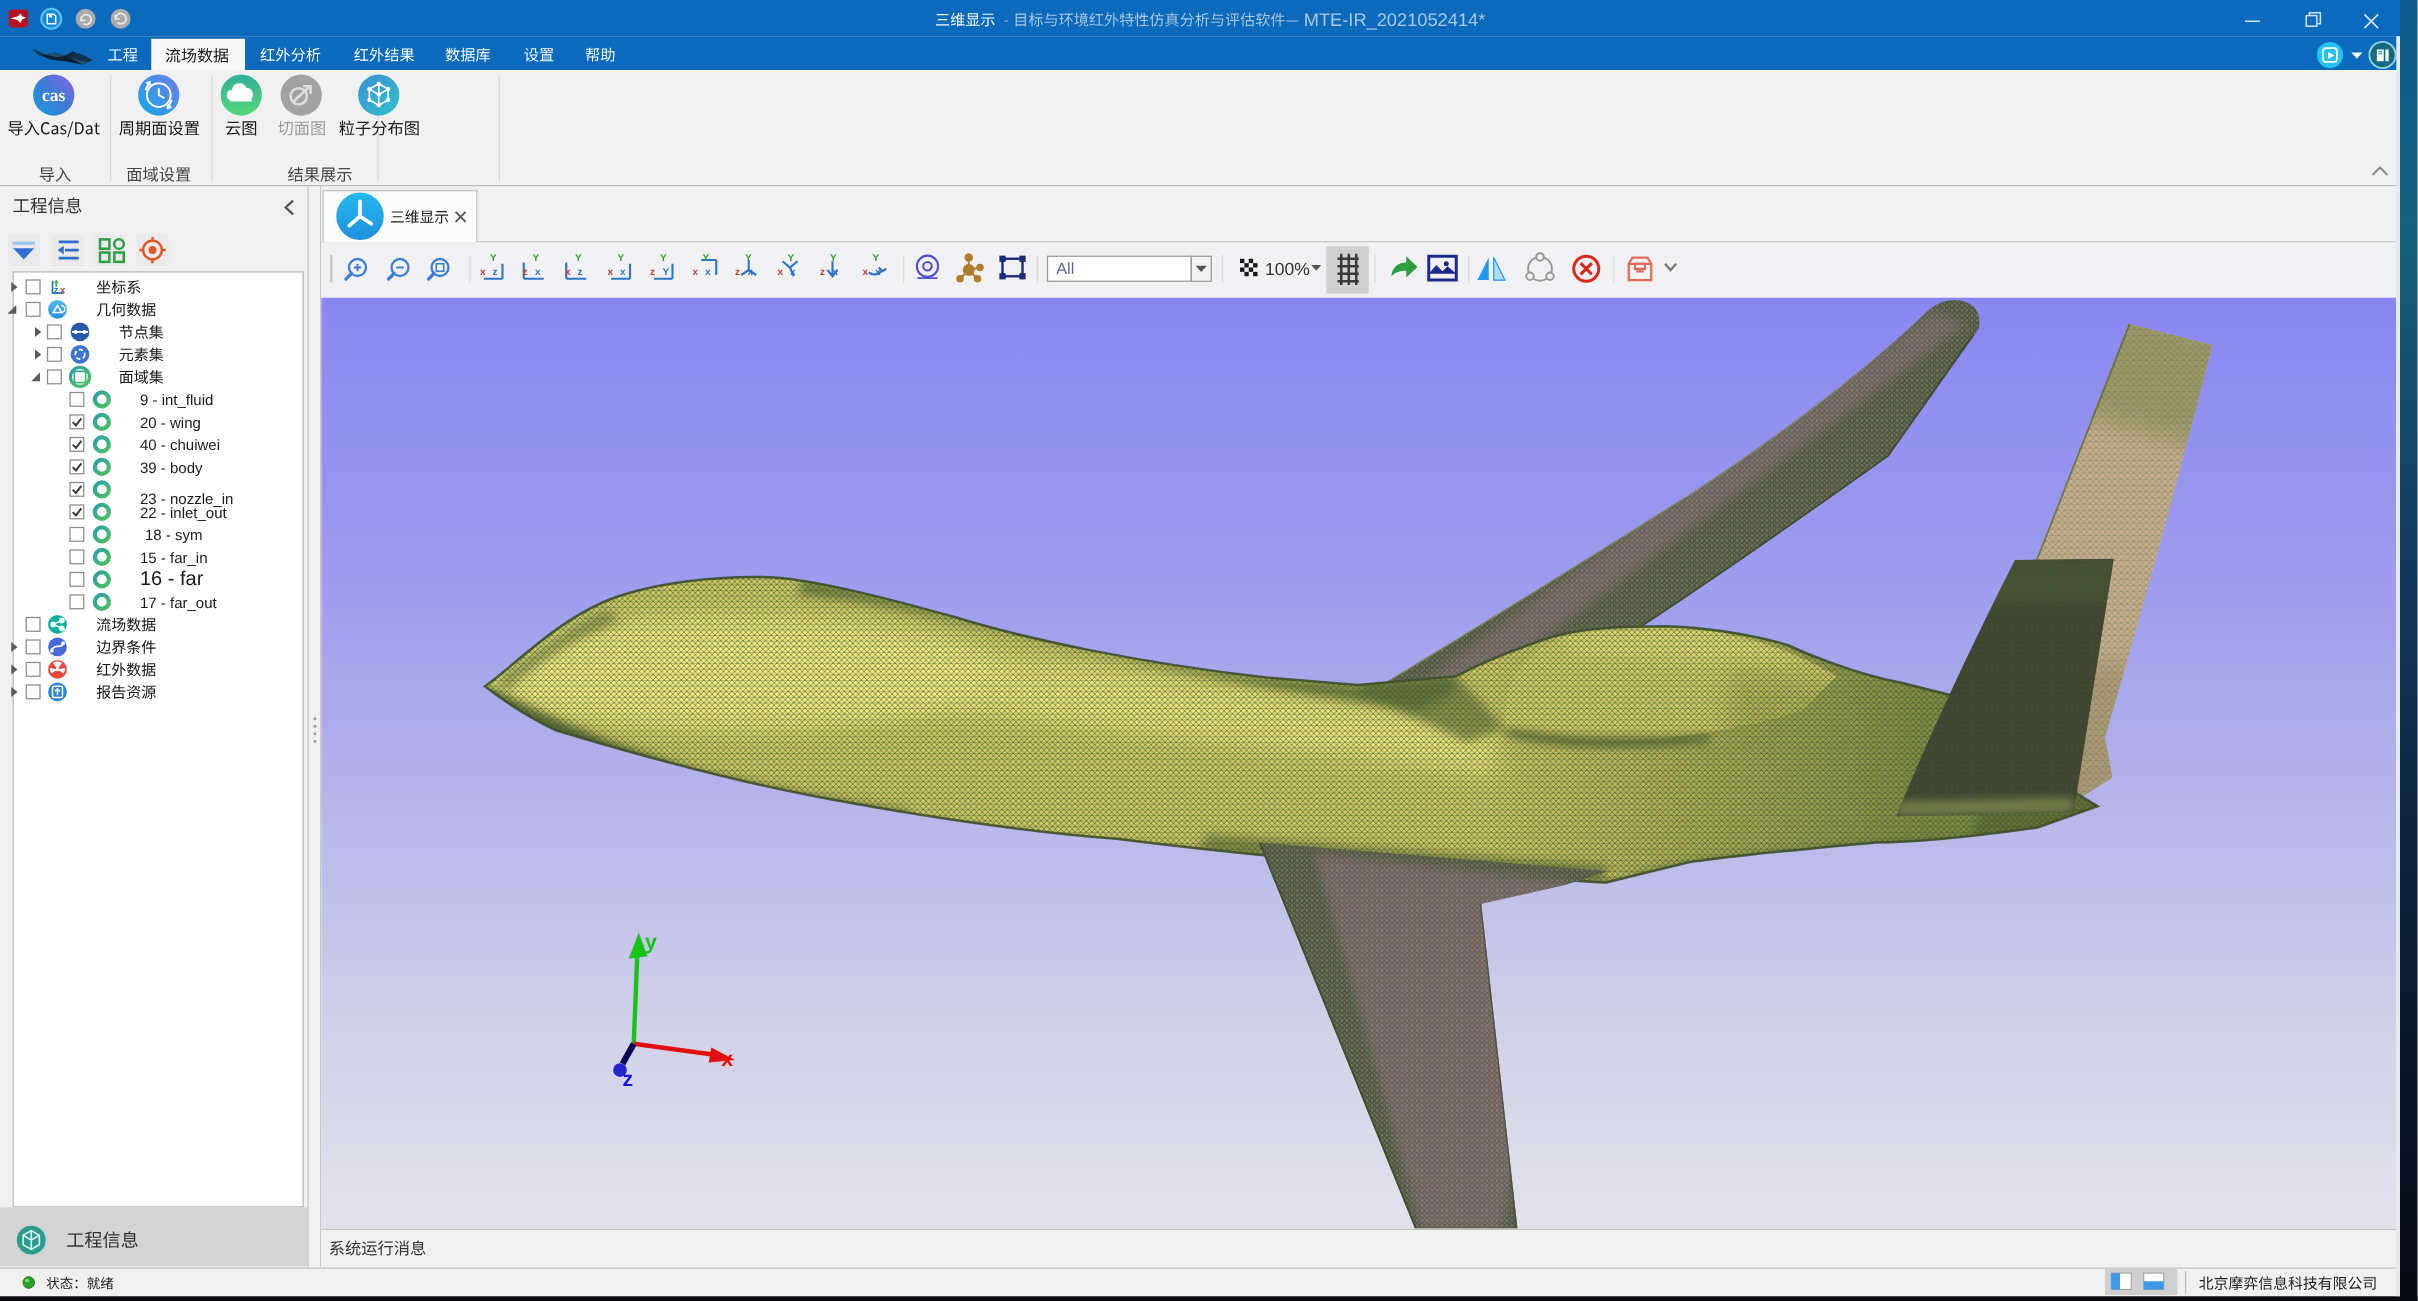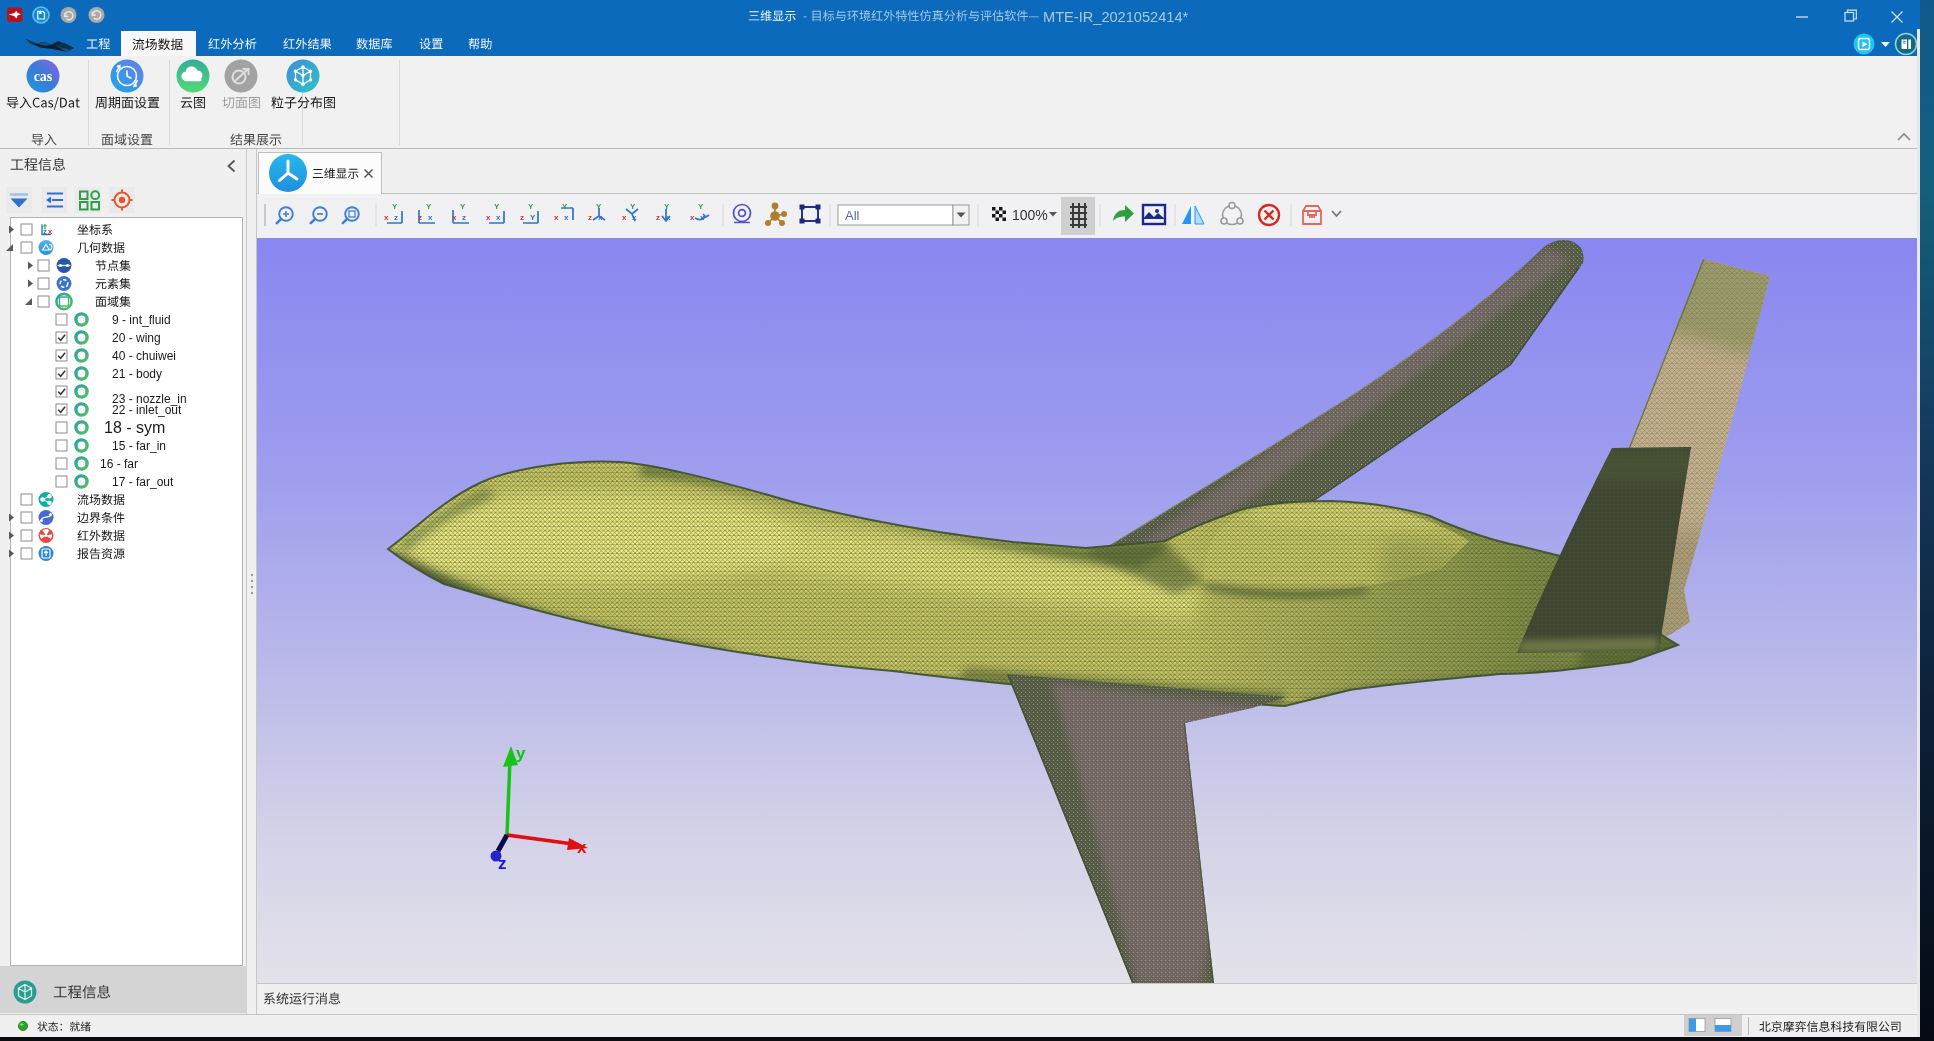--- a/index.html
+++ b/index.html
@@ -512,26 +512,26 @@
 <svg class="st" style="left:95.0px;top:290.7px" width="36.0" height="21.6">
     <g fill="#1a1a1a" transform="translate(0,15.12) scale(0.012000,-0.012000)">
       <use href="#g9762" x="0"></use>
       <use href="#g57DF" x="1000"></use>
       <use href="#g96C6" x="2000"></use>
     </g>
   </svg>
 <div class="ltx" style="left:112px;top:311.5px;font-size:12px;line-height:16px">9 - int_fluid</div>
 <div class="ltx" style="left:112px;top:329.5px;font-size:12px;line-height:16px">20 - wing</div>
 <div class="ltx" style="left:112px;top:347.5px;font-size:12px;line-height:16px">40 - chuiwei</div>
-<div class="ltx" style="left:112px;top:365.5px;font-size:12px;line-height:16px">21 - body</div>
+<div class="ltx" style="left:112px;top:365.5px;font-size:12px;line-height:16px">39 - body</div>
 <div class="ltx" style="left:112px;top:391px;font-size:12px;line-height:16px">23 - nozzle_in</div>
 <div class="ltx" style="left:112px;top:401.5px;font-size:12px;line-height:16px">22 - inlet_out</div>
-<div class="ltx" style="left:104px;top:419.5px;font-size:16px;line-height:16px">18 - sym</div>
+<div class="ltx" style="left:116px;top:419.5px;font-size:12px;line-height:16px">18 - sym</div>
 <div class="ltx" style="left:112px;top:437.5px;font-size:12px;line-height:16px">15 - far_in</div>
-<div class="ltx" style="left:100px;top:455.5px;font-size:12px;line-height:16px">16 - far</div>
+<div class="ltx" style="left:112px;top:455.5px;font-size:16px;line-height:16px">16 - far</div>
 <div class="ltx" style="left:112px;top:473.5px;font-size:12px;line-height:16px">17 - far_out</div>
 <svg class="st" style="left:77.0px;top:488.7px" width="48.0" height="21.6">
     <g fill="#1a1a1a" transform="translate(0,15.12) scale(0.012000,-0.012000)">
       <use href="#g6D41" x="0"></use>
       <use href="#g573A" x="1000"></use>
       <use href="#g6570" x="2000"></use>
       <use href="#g636E" x="3000"></use>
     </g>
   </svg>
 <svg class="st" style="left:77.0px;top:506.7px" width="48.0" height="21.6">

